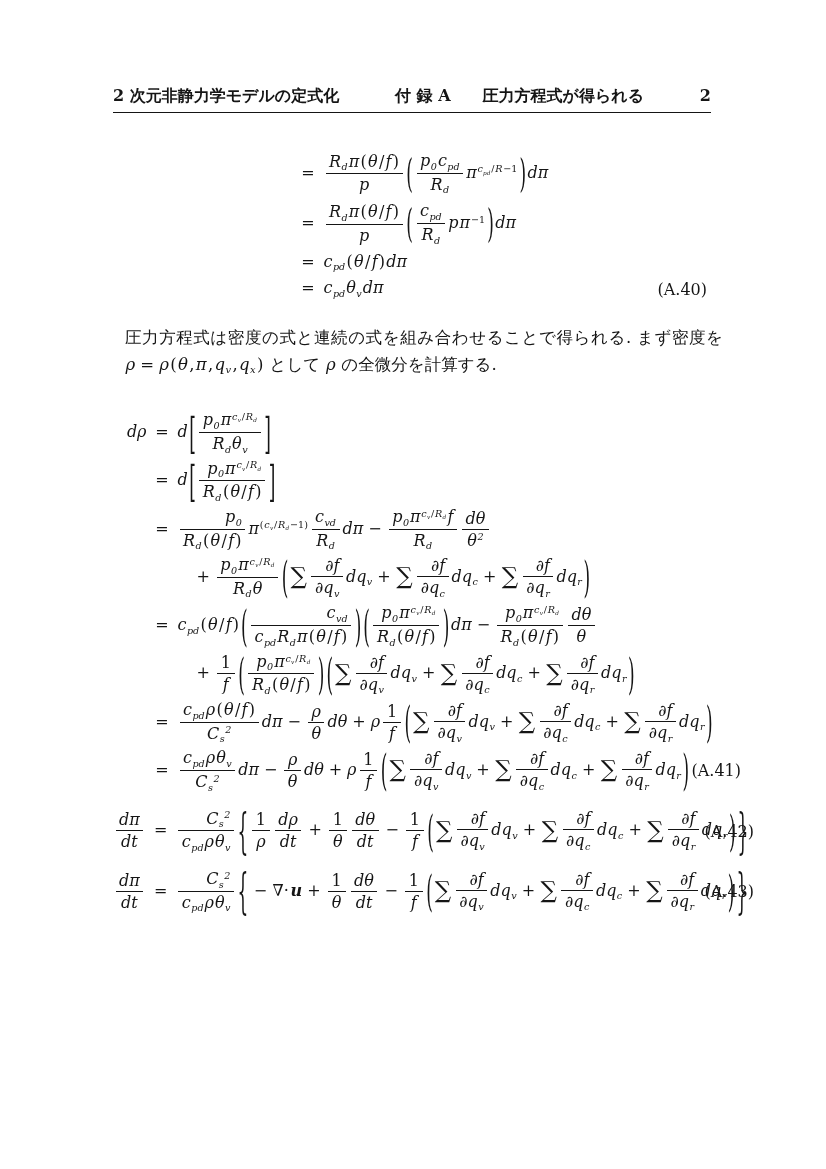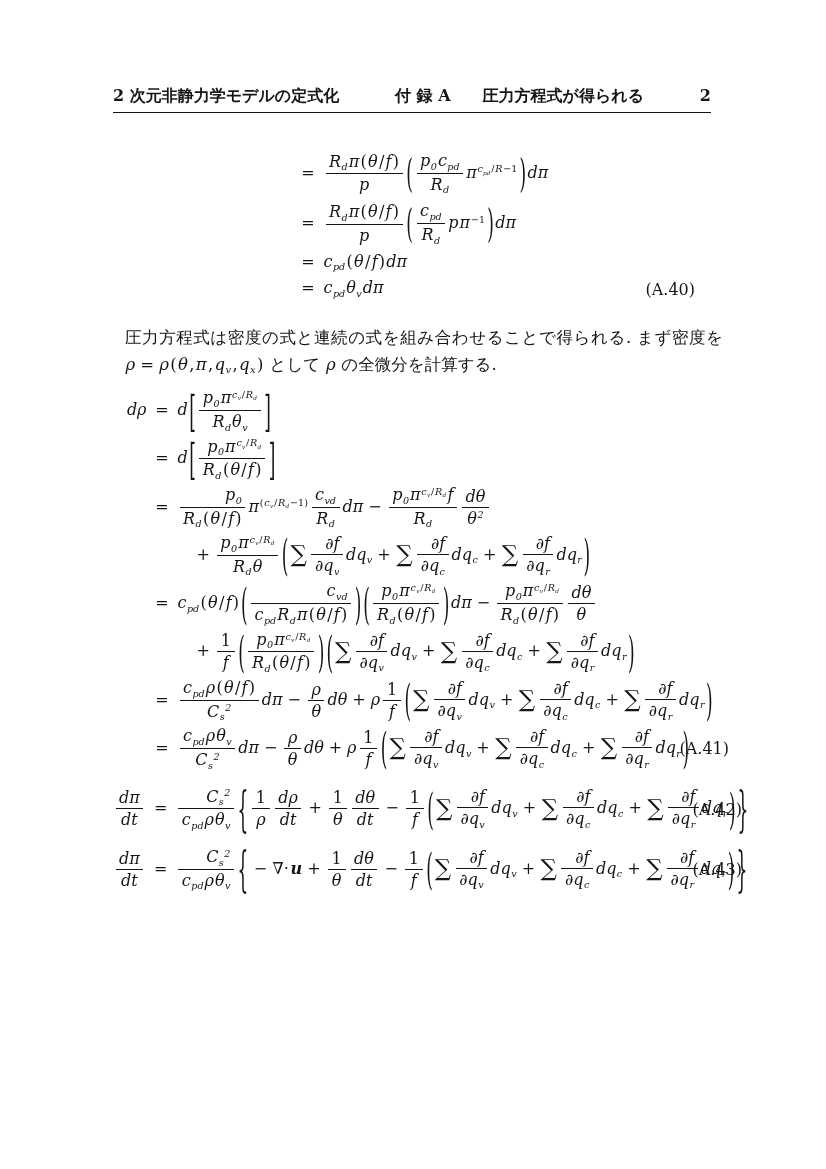--- a/index.html
+++ b/index.html
@@ -15,25 +15,25 @@
   .para{width:598px;margin:26px 0 0 12px;font-size:16.5px;line-height:1.62;text-align:justify;}
   .prun{font-style:normal;}
   .pmath{white-space:nowrap;}
   
   .eqblock{font-size:16px;}
   .eqline{position:relative;margin:4px 0;white-space:nowrap;}
   .lhs{display:inline-block;text-align:right;}
   .rel{display:inline-block;width:30px;text-align:center;}
   .rhs{display:inline;}
   .cont .rhs{margin-left:15px;}
-  .eqnum{position:absolute;right:16px;top:50%;transform:translateY(-50%);font-style:normal;}
+  .eqnum{position:absolute;right:4px;top:50%;transform:translateY(-50%);font-style:normal;}
   .eq40{margin-top:38px;width:598px;}
   .eq40 .lhs{min-width:180px;}
   .eq40 .eqline{margin:6px 0;}
-  .eq41{margin-top:10px;width:632px;}
+  .eq41{margin-top:32px;width:632px;}
   .eq41 .lhs{min-width:34px;}
   .eq42,.eq43{margin-top:16px;width:645px;}
   .eq42 .lhs,.eq43 .lhs{min-width:6px;}
   
   .mi{font-style:italic;margin:0 .03em;}
   .mb{font-style:italic;font-weight:bold;margin:0 .05em;}
   .mo{font-style:normal;margin:0 .05em;}
   .mbin{margin:0 .28em;}
   .mtok{display:inline;}
   .msub{font-size:.6em;vertical-align:-.38em;font-style:italic;margin-right:.06em;}

